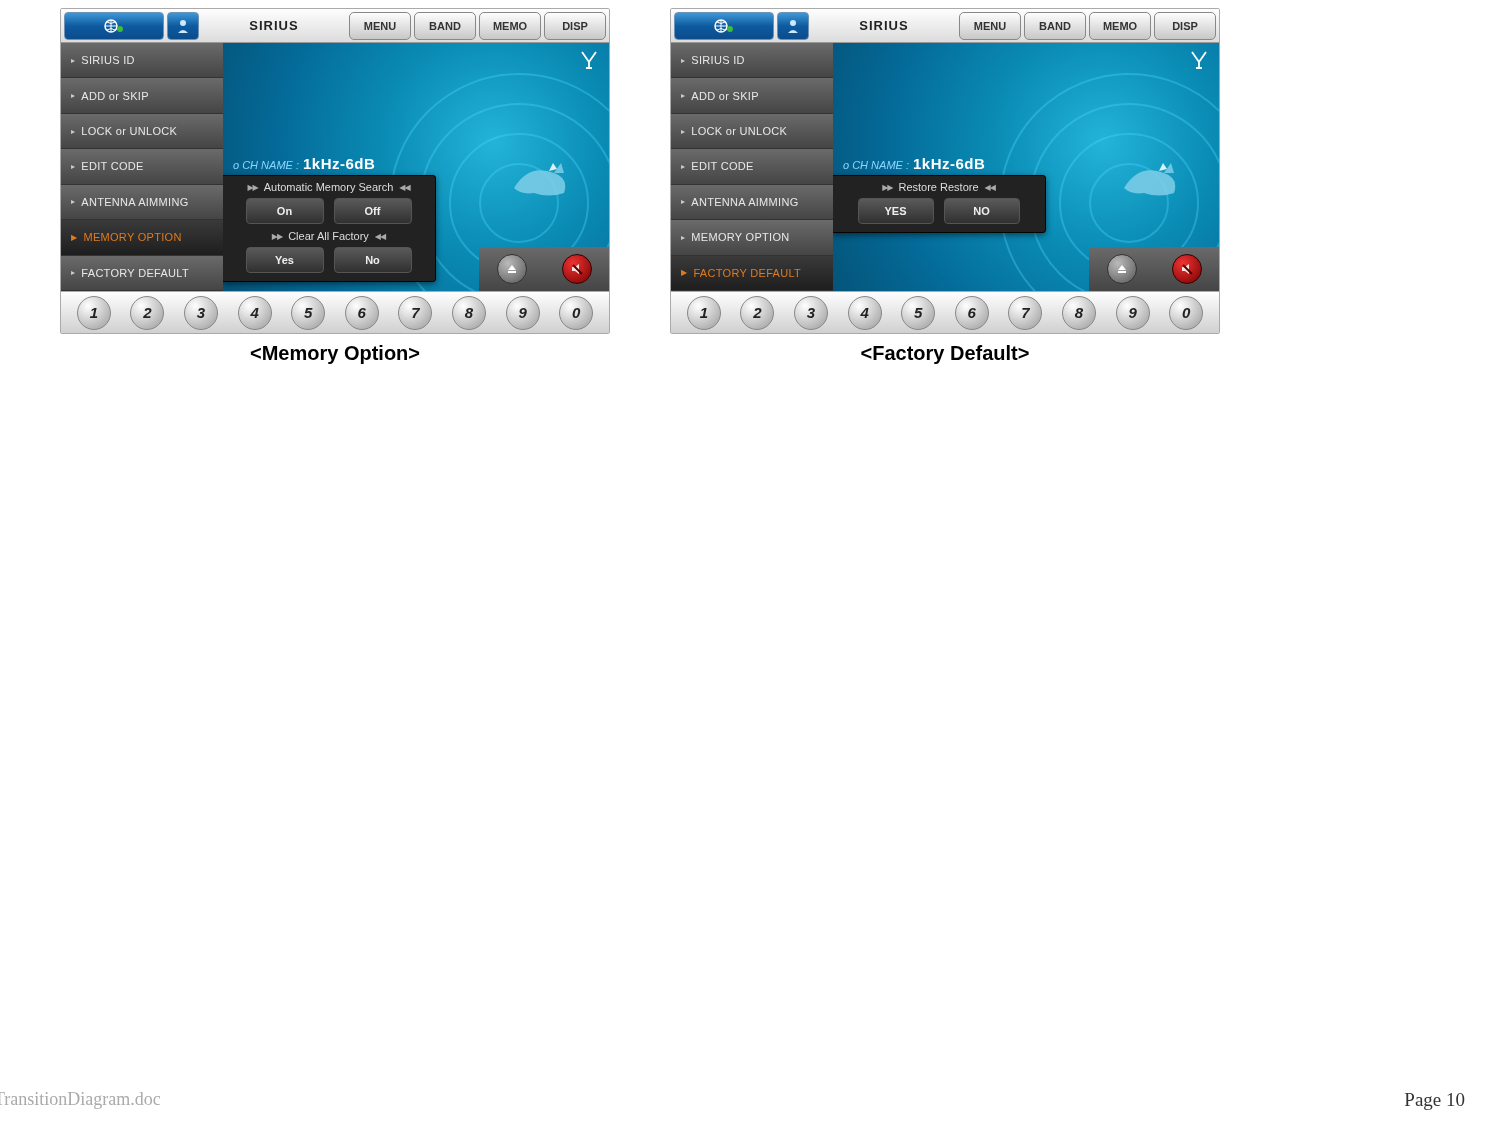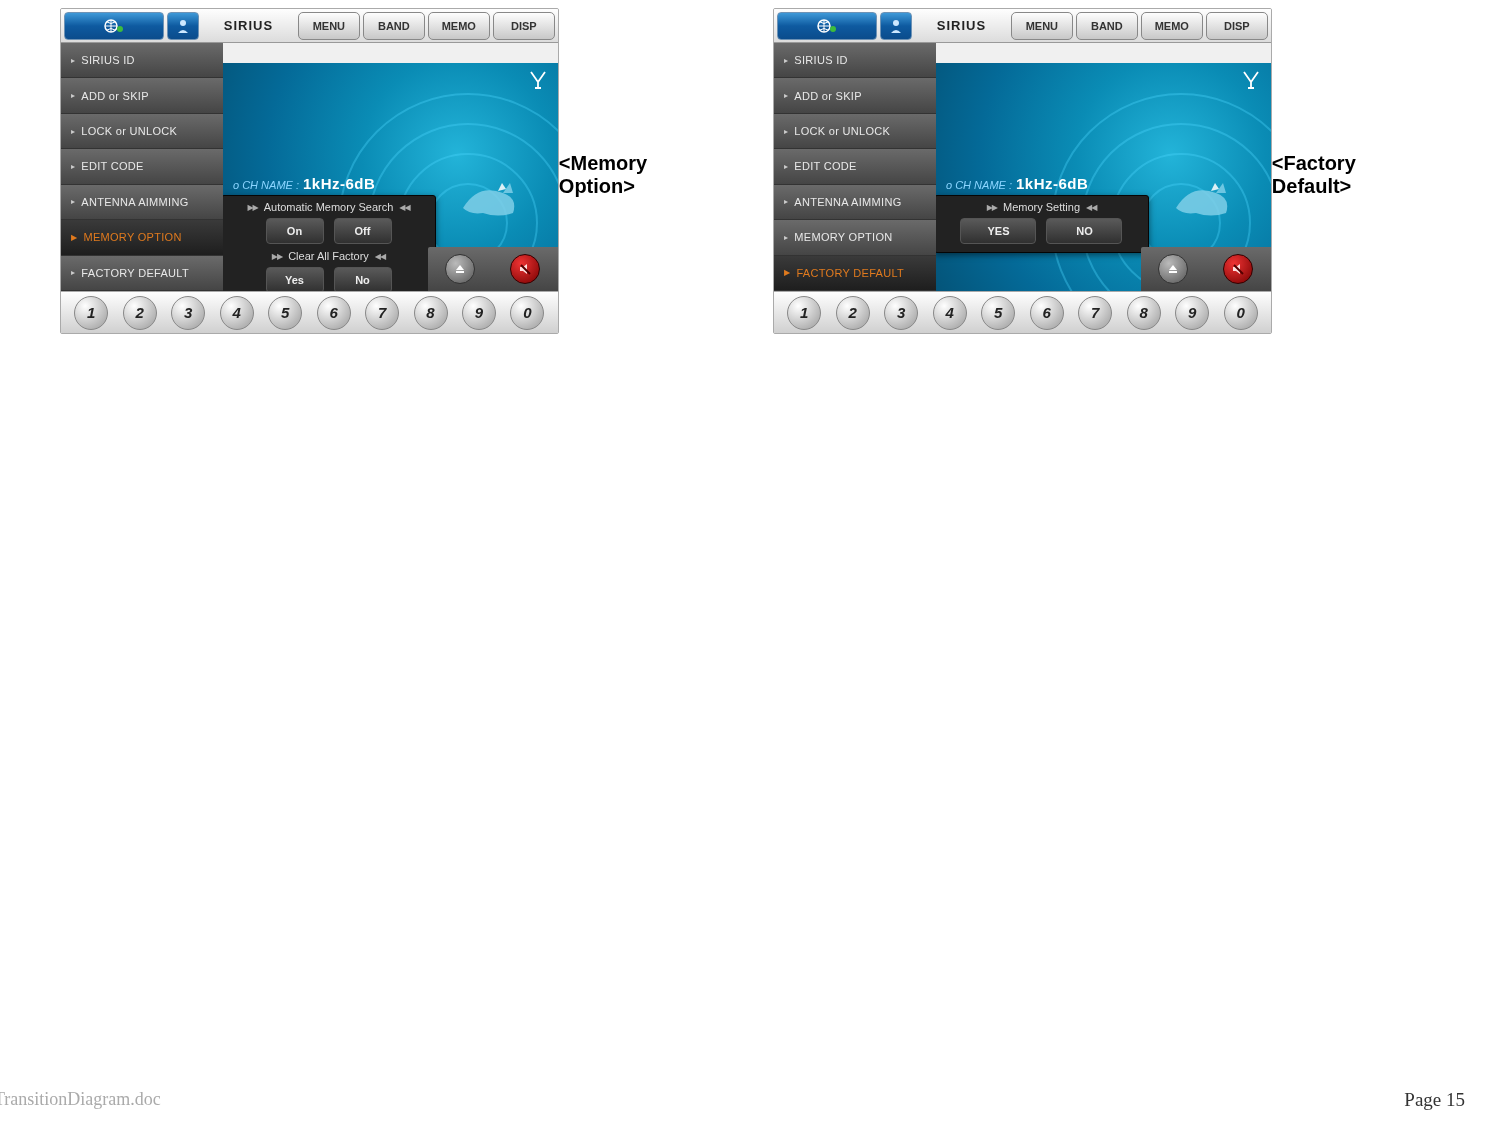--- a/index.html
+++ b/index.html
@@ -11,21 +11,21 @@
     position: relative;
     color: #000;
   }
   .page {
     padding: 8px 60px 0 60px;
     display: flex;
     gap: 60px;
   }
   .fig {
     display: flex;
-    flex-direction: row;
+    flex-direction: column;
     align-items: center;
   }
   .caption {
     margin-top: 8px;
     font-size: 20px;
     font-weight: bold;
   }
   .device {
     width: 550px;
     border: 1px solid #aaa;
@@ -108,21 +108,20 @@
   .sitem.active {
     background: linear-gradient(#3a3a3a, #1e1e1e);
     color: #e07a1e;
   }
   .sitem.active .bullet { color: #e07a1e; }
   .content {
     flex: 1;
     position: relative;
     background: radial-gradient(circle at 70% 40%, #23b4d9 0%, #0a8cb5 35%, #046a98 70%, #045479 100%);
     overflow: hidden;
-    margin-top: 20px;
   }
   .antenna-icon {
     position: absolute;
     top: 6px;
     right: 10px;
     color: #fff;
     font-size: 20px;
   }
   .rings {
     position: absolute;
@@ -183,21 +182,21 @@
     font-size: 11px;
     color: #ddd;
   }
   .popup .arr { font-size: 8px; color: #aaa; letter-spacing: -1px;}
   .popup .row-b {
     display: flex;
     gap: 10px;
     justify-content: center;
   }
   .pbtn {
-    width: 58px;
+    width: 78px;
     height: 26px;
     border-radius: 4px;
     border: 1px solid #555;
     background: linear-gradient(#5a5a5a, #303030);
     color: #eee;
     font-size: 11px;
     font-weight: bold;
     display: flex;
     align-items: center;
     justify-content: center;
@@ -479,21 +478,21 @@
               <path d="M5 35 Q20 10 45 20 Q60 25 55 40 Q40 45 25 40 Q12 42 5 35 Z M45 20 L52 10 L55 20 Z" fill="#7fcfe8"></path>
               <path d="M40 18 L44 10 L48 16" fill="#fff"></path>
             </svg>
           <div class="ch-label">
             <span class="pre">o CH NAME :</span>
             <span class="val">1kHz-6dB</span>
           </div>
           <div class="popup factory">
             <div class="row-t">
               <span class="arr">▶▶</span>
-              <span>Memory Setting</span>
+              <span>Restore Restore</span>
               <span class="arr">◀◀</span>
             </div>
             <div class="row-b" style="margin-top:4px;">
               <div class="pbtn">YES</div>
               <div class="pbtn">NO</div>
             </div>
           </div>
           <div class="rightbar">
             <div class="circ minus">
               <svg width="14" height="14" viewBox="0 0 14 14">
@@ -522,14 +521,14 @@
           <div class="numbtn">9</div>
           <div class="numbtn">0</div>
         </div>
     </div>
     <div class="caption">&lt;Factory Default&gt;</div>
   </div>
 </div>
 
 <div class="footer">
   <span class="left">TransitionDiagram.doc</span>
-  <span class="right">Page 15</span>
+  <span class="right">Page 10</span>
 </div>
 
 </body></html>

